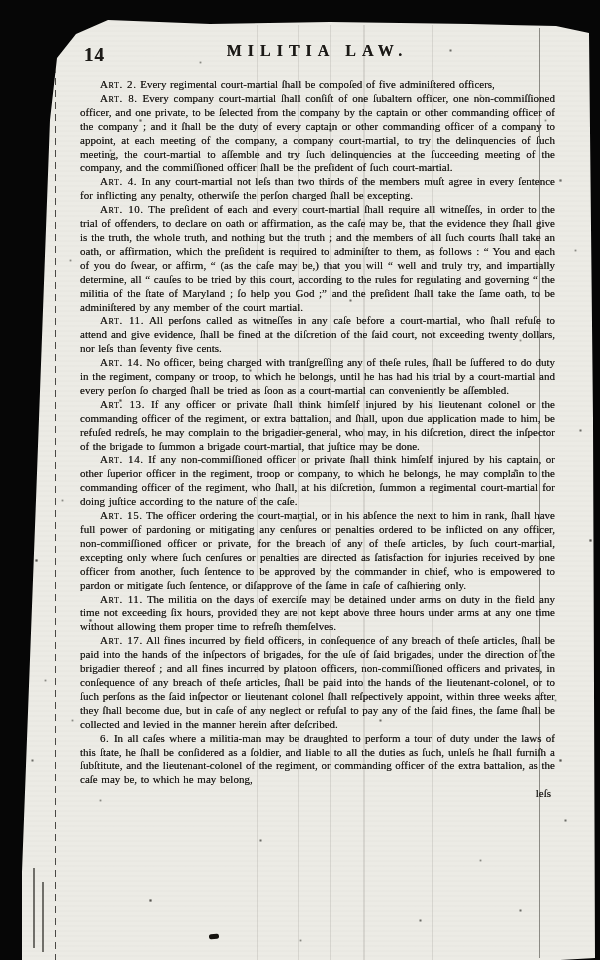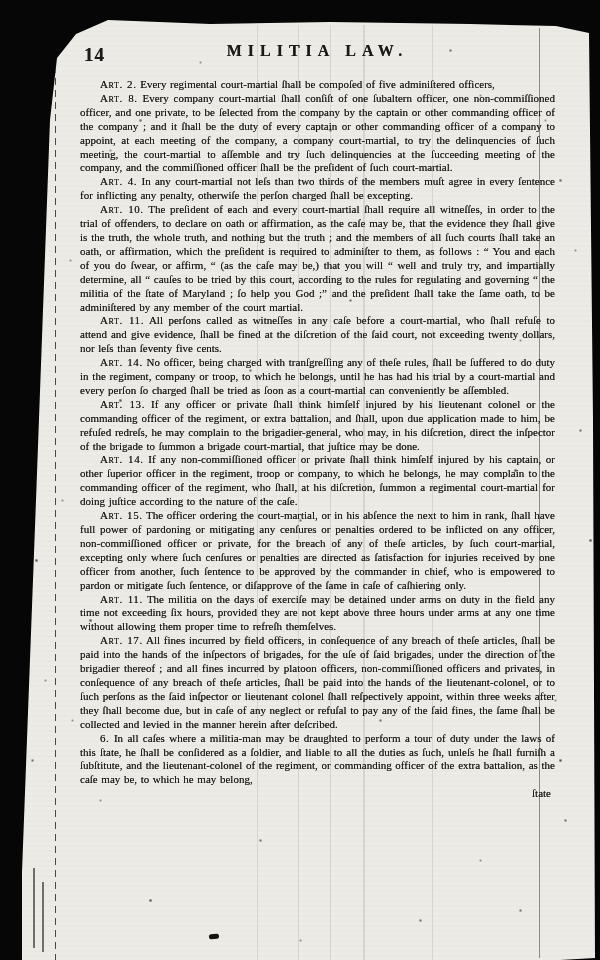--- a/index.html
+++ b/index.html
@@ -108,15 +108,15 @@
     <p class="art"><span class="lbl">Art. 10.</span> <span>The preſident of each and every court-martial ſhall require all witneſſes, in order to the trial of offenders, to declare on oath or affirmation, as the caſe may be, that the evidence they ſhall give is the truth, the whole truth, and nothing but the truth ; and the members of all ſuch courts ſhall take an oath, or affirmation, which the preſident is required to adminiſter to them, as follows : “ You and each of you do ſwear, or affirm, “ (as the caſe may be,) that you will “ well and truly try, and impartially determine, all “ cauſes to be tried by this court, according to the rules for regulating and governing “ the militia of the ſtate of Maryland ; ſo help you God ;” and the preſident ſhall take the ſame oath, to be adminiſtered by any member of the court martial.</span></p>
     <p class="art"><span class="lbl">Art. 11.</span> <span>All perſons called as witneſſes in any caſe before a court-martial, who ſhall refuſe to attend and give evidence, ſhall be fined at the diſcretion of the ſaid court, not exceeding twenty dollars, nor leſs than ſeventy five cents.</span></p>
     <p class="art"><span class="lbl">Art. 14.</span> <span>No officer, being charged with tranſgreſſing any of theſe rules, ſhall be ſuffered to do duty in the regiment, company or troop, to which he belongs, until he has had his trial by a court-martial and every perſon ſo charged ſhall be tried as ſoon as a court-martial can conveniently be aſſembled.</span></p>
     <p class="art"><span class="lbl">Art. 13.</span> <span>If any officer or private ſhall think himſelf injured by his lieutenant colonel or the commanding officer of the regiment, or extra battalion, and ſhall, upon due application made to him, be refuſed redreſs, he may complain to the brigadier-general, who may, in his diſcretion, direct the inſpector of the brigade to ſummon a brigade court-martial, that juſtice may be done.</span></p>
     <p class="art"><span class="lbl">Art. 14.</span> <span>If any non-commiſſioned officer or private ſhall think himſelf injured by his captain, or other ſuperior officer in the regiment, troop or company, to which he belongs, he may complain to the commanding officer of the regiment, who ſhall, at his diſcretion, ſummon a regimental court-martial for doing juſtice according to the nature of the caſe.</span></p>
     <p class="art"><span class="lbl">Art. 15.</span> <span>The officer ordering the court-martial, or in his abſence the next to him in rank, ſhall have full power of pardoning or mitigating any cenſures or penalties ordered to be inflicted on any officer, non-commiſſioned officer or private, for the breach of any of theſe articles, by ſuch court-martial, excepting only where ſuch cenſures or penalties are directed as ſatisfaction for injuries received by one officer from another, ſuch ſentence to be approved by the commander in chief, who is empowered to pardon or mitigate ſuch ſentence, or diſapprove of the ſame in caſe of caſhiering only.</span></p>
     <p class="art"><span class="lbl">Art. 11.</span> <span>The militia on the days of exerciſe may be detained under arms on duty in the field any time not exceeding ſix hours, provided they are not kept above three hours under arms at any one time without allowing them proper time to refreſh themſelves.</span></p>
     <p class="art"><span class="lbl">Art. 17.</span> <span>All fines incurred by field officers, in conſequence of any breach of theſe articles, ſhall be paid into the hands of the inſpectors of brigades, for the uſe of ſaid brigades, under the direction of the brigadier thereof ; and all fines incurred by platoon officers, non-commiſſioned officers and privates, in conſequence of any breach of theſe articles, ſhall be paid into the hands of the lieutenant-colonel, or to ſuch perſons as the ſaid inſpector or lieutenant colonel ſhall reſpectively appoint, within three weeks after they ſhall become due, but in caſe of any neglect or refuſal to pay any of the ſaid fines, the ſame ſhall be collected and levied in the manner herein after deſcribed.</span></p>
     <p class="art"><span class="lbl">6.</span> <span>In all caſes where a militia-man may be draughted to perform a tour of duty under the laws of this ſtate, he ſhall be conſidered as a ſoldier, and liable to all the duties as ſuch, unleſs he ſhall furniſh a ſubſtitute, and the lieutenant-colonel of the regiment, or commanding officer of the extra battalion, as the caſe may be, to which he may belong,</span></p>
 
-    <div class="catchword">ſtate</div>
+    <div class="catchword">leſs</div>
   </div>
 </div>
 
 </body></html>

